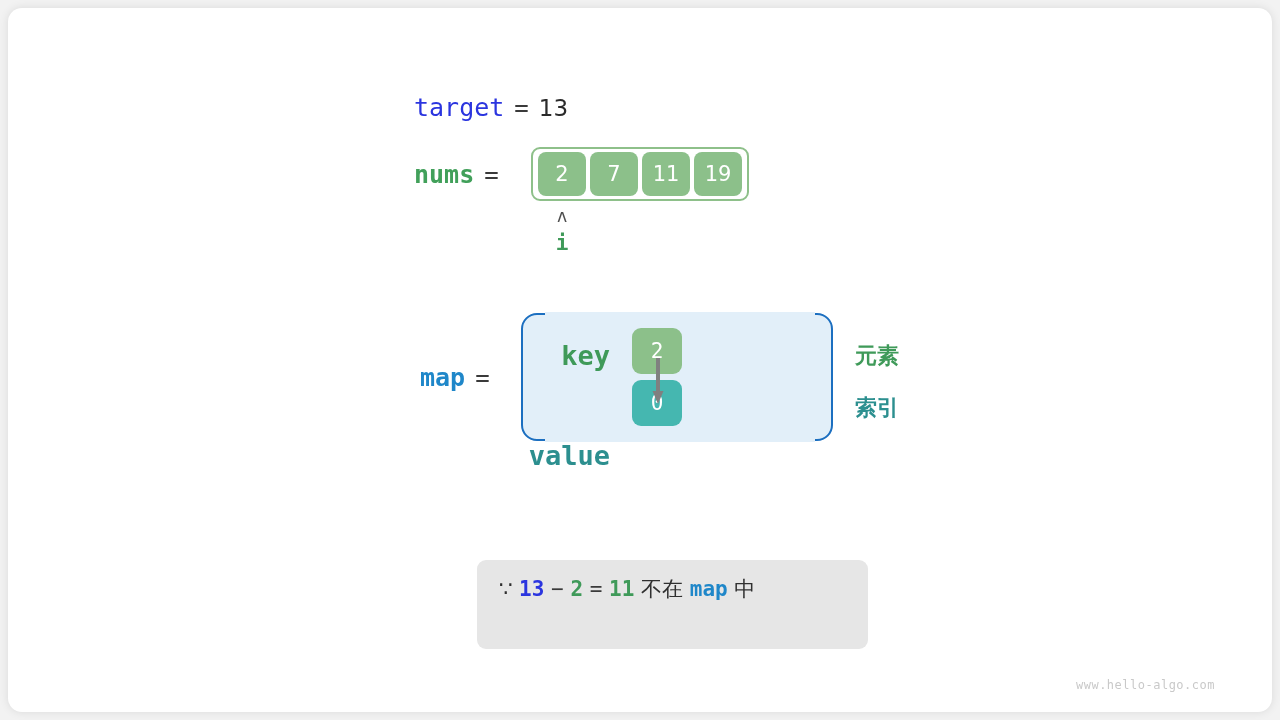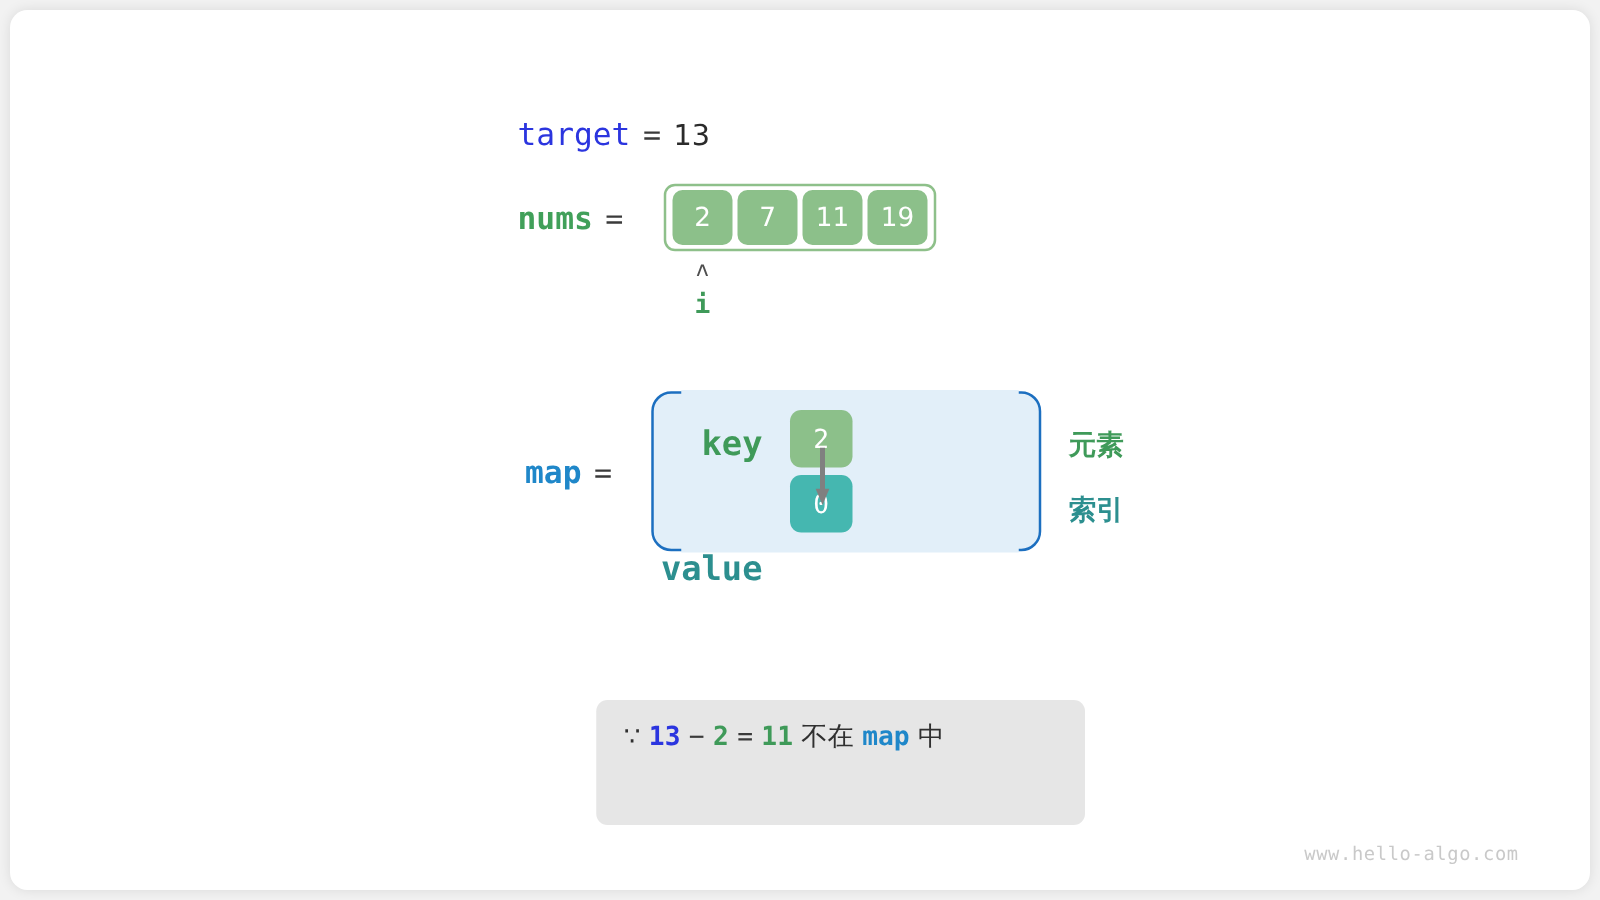--- a/index.html
+++ b/index.html
@@ -225,21 +225,21 @@
     font-family: "DejaVu Sans Mono", monospace;
     font-weight: bold;
     color: #3f9a59;
   }
 
   .note-box {
     position: absolute;
     left: 477px;
     top: 560px;
     width: 391px;
-    height: 100px;
+    height: 89px;
     background: #e6e6e6;
     border-radius: 9px;
     box-sizing: border-box;
     padding: 11px 22px 0 22px;
   }
   .note-line {
     font-family: "DejaVu Sans", sans-serif;
     font-size: 21px;
     color: #303030;
     line-height: 36px;
@@ -267,21 +267,21 @@
   .note-line .op {
     font-family: "DejaVu Sans Mono", monospace;
     color: #3a3a3a;
   }
 
   .watermark {
     position: absolute;
     right: 65px;
     bottom: 28px;
     font-family: "DejaVu Sans Mono", monospace;
-    font-size: 15px;
+    font-size: 12px;
     color: #c9c9c9;
     letter-spacing: 0.5px;
   }
 </style>
 </head>
 <body>
 
 <div id="canvas">
   <div class="card"></div>
 

